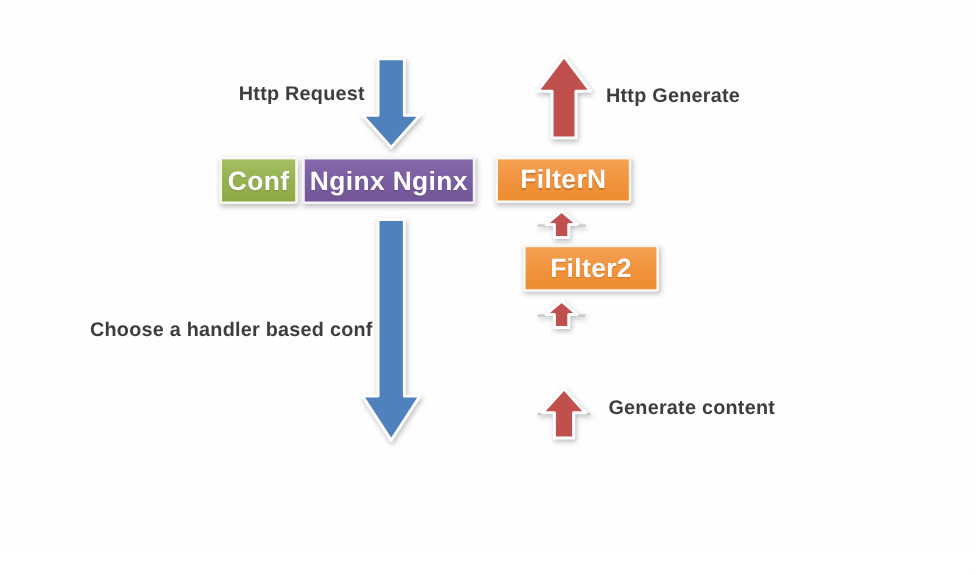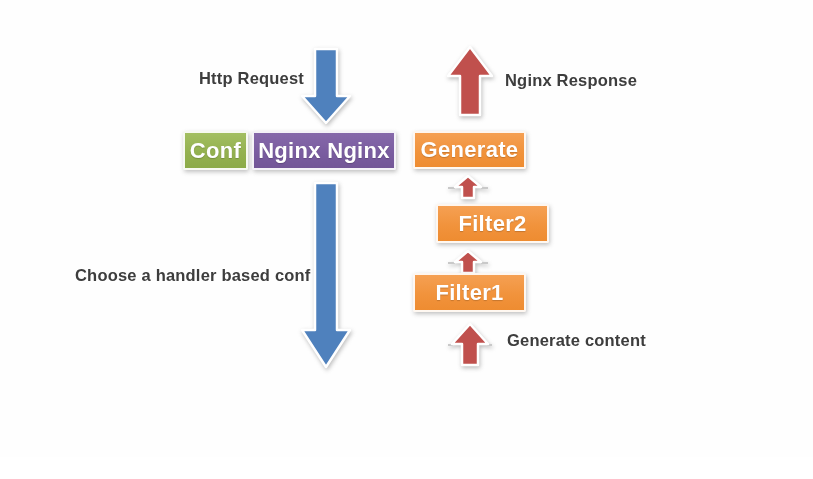--- a/index.html
+++ b/index.html
@@ -62,21 +62,21 @@
     stroke-width: 2;
   }
 </style>
 </head>
 <body>
 
 <div id="canvas">
 
   <div class="note" style="left:199px; top:69px;">Http Request</div>
 
-  <div class="note" style="left:505px; top:71px;">Nginx Response</div>
+  <div class="note" style="left:505px; top:71px;">Http Generate</div>
 
   <div class="note" style="left:75px; top:266px;">Choose a handler based conf</div>
 
   <div class="note" style="left:507px; top:331px;">Generate content</div>
 
   <svg class="arrow-svg" style="left:300px; top:46px;" width="52" height="80" viewBox="0 0 52 80">
     <polygon points="15,3 37,3 37,50 50,50 26,77 2,50 15,50" fill="#4f81bd"></polygon>
   </svg>
 
   <svg class="arrow-svg" style="left:446px; top:44px;" width="48" height="74" viewBox="0 0 48 74">
@@ -85,21 +85,21 @@
 
   <div class="node node-green" style="left:183px; top:131px; width:65px; height:39px;">
     <span>Conf</span>
   </div>
 
   <div class="node node-purple" style="left:252px; top:131px; width:144px; height:39px;">
     <span>Nginx Nginx</span>
   </div>
 
   <div class="node node-orange" style="left:413px; top:131px; width:113px; height:38px;">
-    <span>Generate</span>
+    <span>FilterN</span>
   </div>
 
   <svg class="arrow-svg" style="left:300px; top:180px;" width="52" height="190" viewBox="0 0 52 190">
     <polygon points="15,3 37,3 37,150 50,150 26,187 2,150 15,150" fill="#4f81bd"></polygon>
   </svg>
 
   <svg class="arrow-svg" style="left:448px; top:174px;" width="40" height="26" viewBox="0 0 40 26">
     <line class="wing" x1="0" y1="14" x2="7" y2="14"></line>
     <line class="wing" x1="33" y1="14" x2="40" y2="14"></line>
     <polygon points="20,2 33,13 26,13 26,24 14,24 14,13 7,13" fill="#c0504d"></polygon>
@@ -108,23 +108,20 @@
   <div class="node node-orange" style="left:436px; top:204px; width:113px; height:39px;">
     <span>Filter2</span>
   </div>
 
   <svg class="arrow-svg" style="left:448px; top:249px;" width="40" height="26" viewBox="0 0 40 26">
     <line class="wing" x1="0" y1="14" x2="7" y2="14"></line>
     <line class="wing" x1="33" y1="14" x2="40" y2="14"></line>
     <polygon points="20,2 33,13 26,13 26,24 14,24 14,13 7,13" fill="#c0504d"></polygon>
   </svg>
 
-  <div class="node node-orange" style="left:413px; top:273px; width:113px; height:39px;">
-    <span>Filter1</span>
-  </div>
 
   <svg class="arrow-svg" style="left:448px; top:321px;" width="44" height="47" viewBox="0 0 44 47">
     <line class="wing" x1="0" y1="24" x2="5" y2="24"></line>
     <line class="wing" x1="39" y1="24" x2="44" y2="24"></line>
     <polygon points="22,3 40,23 30,23 30,44 14,44 14,23 4,23" fill="#c0504d"></polygon>
   </svg>
 
 
 </div>
 

